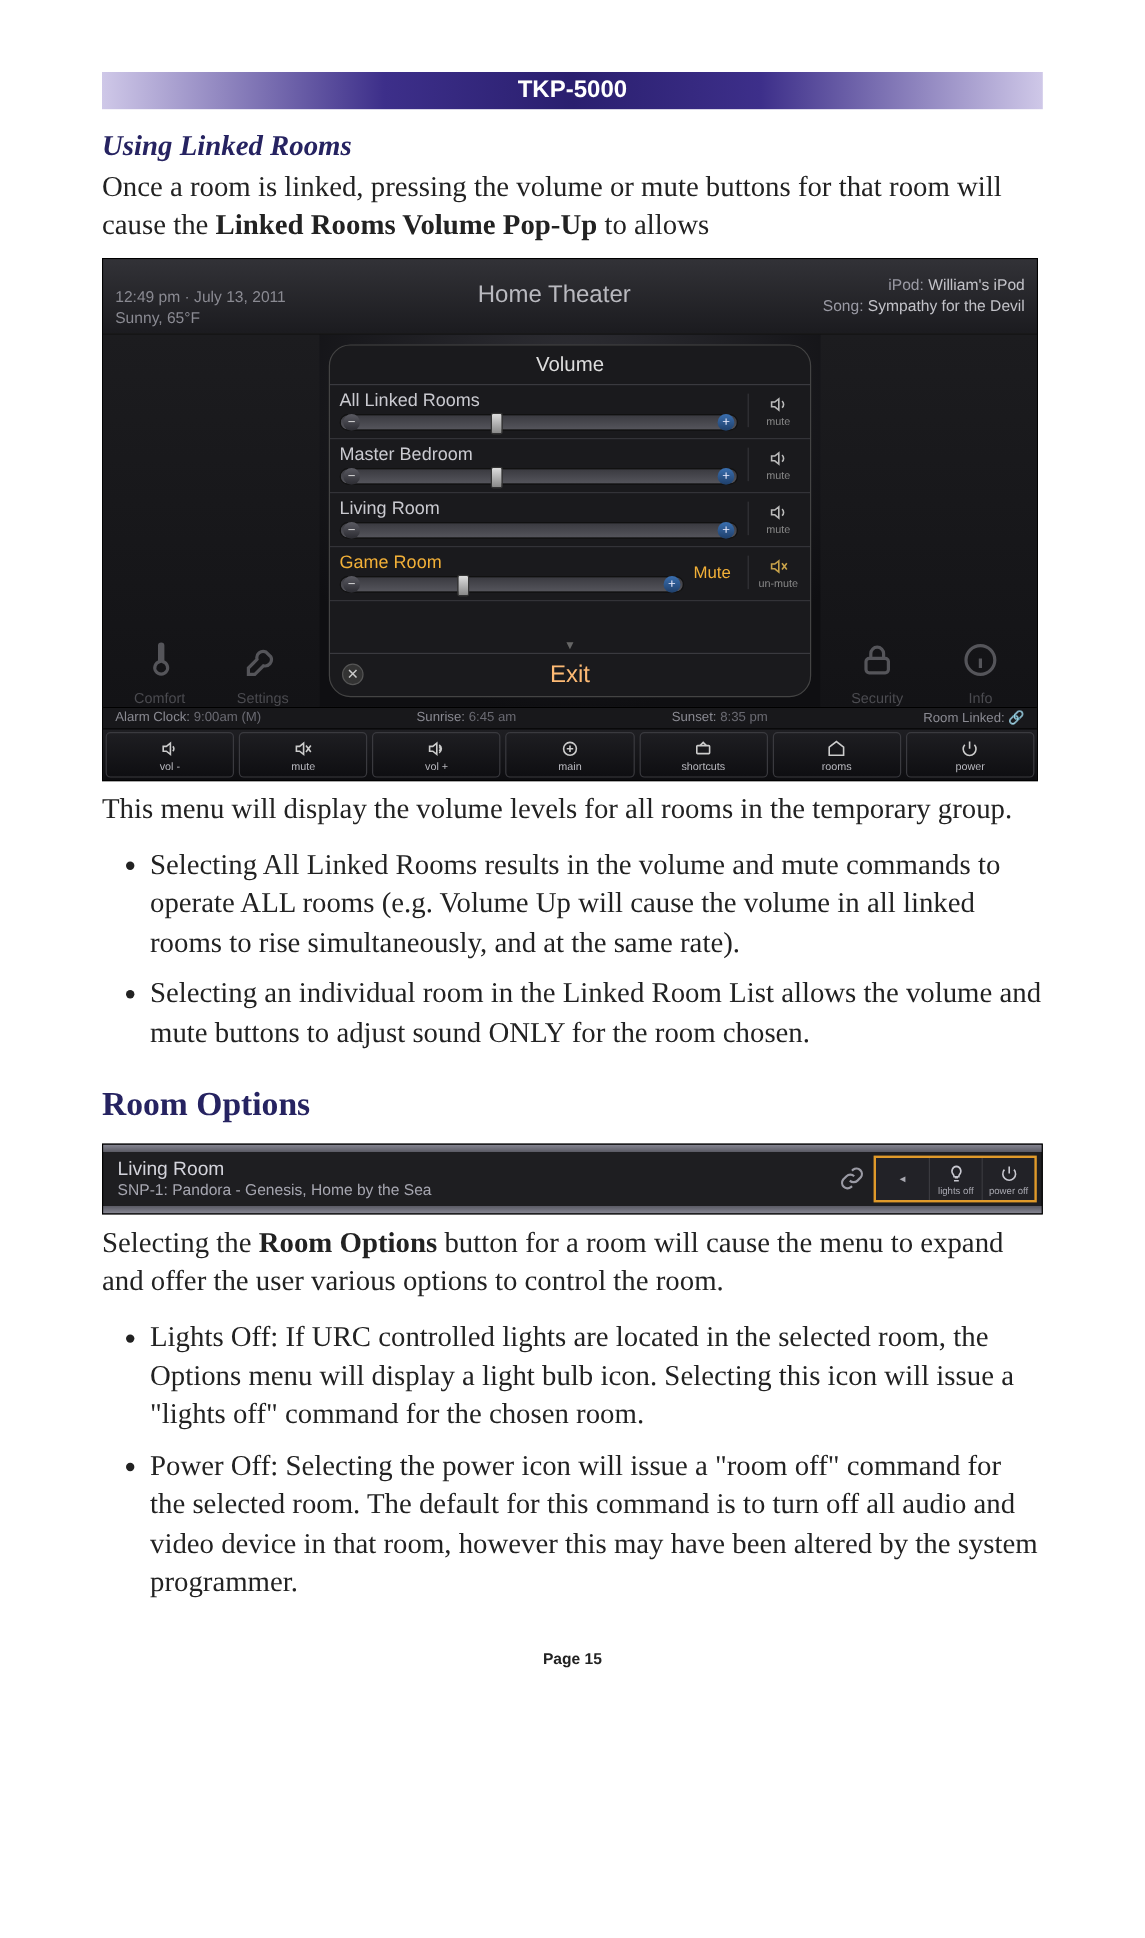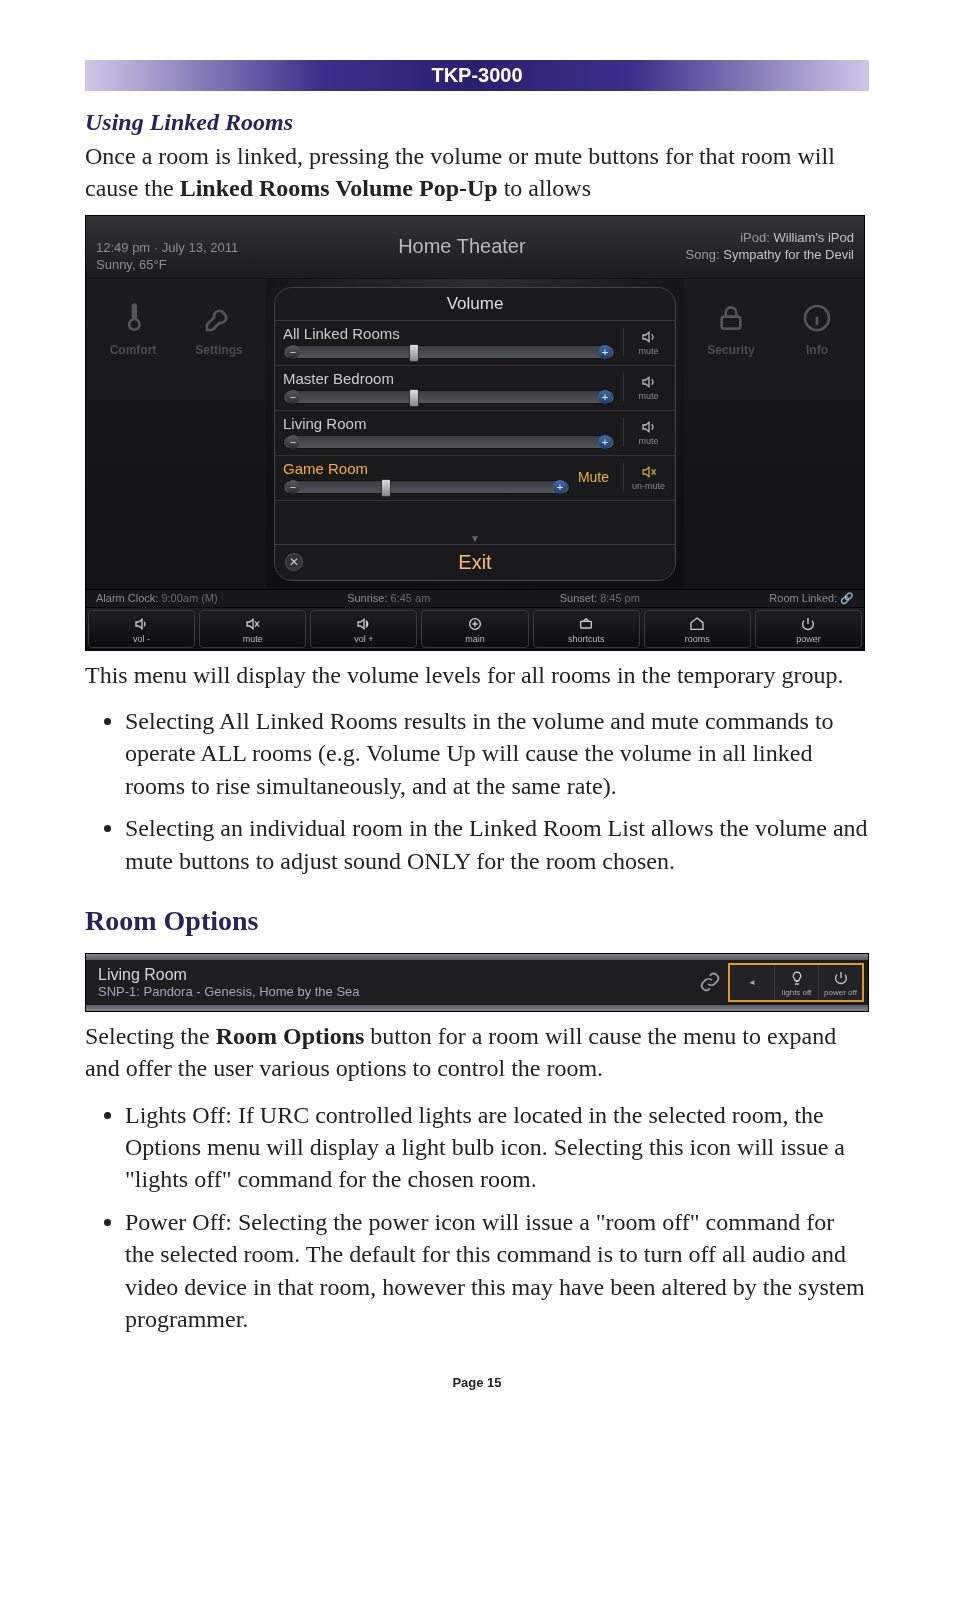--- a/index.html
+++ b/index.html
@@ -82,25 +82,24 @@
 .scr1-top-right .val { color: #c2c2c8; }
 .scr1-body {
   display: flex;
   height: 310px;
 }
 .scr1-side {
   width: 180px;
   display: flex;
   flex-direction: column;
   align-items: center;
-  justify-content: flex-start;
+  justify-content: flex-end;
   gap: 12px;
   padding-top: 18px;
   background: linear-gradient(#1c1c1f, #131316);
-  font-weight: bold;
 }
 .scr1-side-row { display: flex; gap: 26px; }
 .side-tile {
   width: 60px;
   display: flex;
   flex-direction: column;
   align-items: center;
   color: #4b4b50;
   font-size: 12px;
 }
@@ -284,21 +283,21 @@
   font-size: 8px;
   color: #a8a8b0;
   padding: 3px 0;
 }
 .scr2-btn:first-child { border-left: none; }
 .scr2-btn .ico { height: 20px; display:flex; align-items:center; justify-content:center; }
 </style>
 </head>
 <body>
 
-<div class="header-bar">TKP-3000</div>
+<div class="header-bar">TKP-5000</div>
 
 <div class="subsection-title">Using Linked Rooms</div>
 <p class="body-text">
   <span>Once a room is linked, pressing the volume or mute buttons for that room will cause the </span><span class="bold">Linked Rooms Volume Pop-Up</span><span> to allows</span>
 </p>
 
 <div class="scr1">
   <div class="scr1-top">
     <div class="scr1-top-left">
       <div>12:49 pm · July 13, 2011</div>
@@ -438,21 +437,21 @@
               </svg>
           </div>
           <span>Info</span>
         </div>
       </div>
     </div>
   </div>
   <div class="scr1-statusbar">
     <div><span>Alarm Clock:</span> <span style="color:#6a6a72">9:00am (M)</span></div>
     <div><span>Sunrise:</span> <span style="color:#6a6a72">6:45 am</span></div>
-    <div><span>Sunset:</span> <span style="color:#6a6a72">8:45 pm</span></div>
+    <div><span>Sunset:</span> <span style="color:#6a6a72">8:35 pm</span></div>
     <div><span>Room Linked:</span> <span>🔗</span></div>
   </div>
   <div class="scr1-bottombar" id="bottom-bar">
       <div class="btm-btn">
         <div class="ico">
           <svg width="18" height="16" viewBox="0 0 24 24" fill="none" stroke="#ccc" stroke-width="2">
             <path d="M3 9v6h4l5 4V5L7 9H3z"></path>
             <path d="M15 9a4 4 0 0 1 0 6"></path>
           </svg>
         </div>

